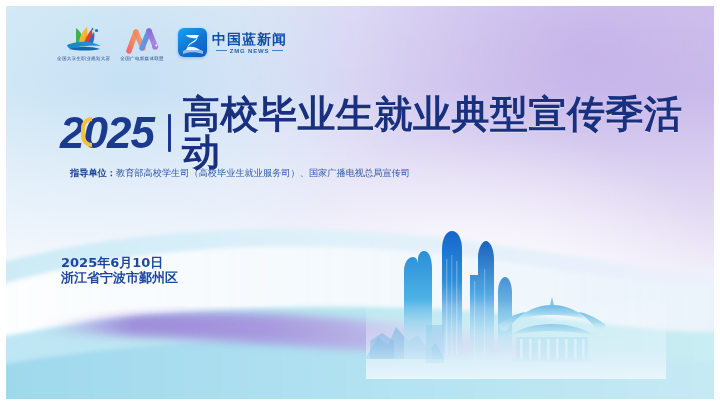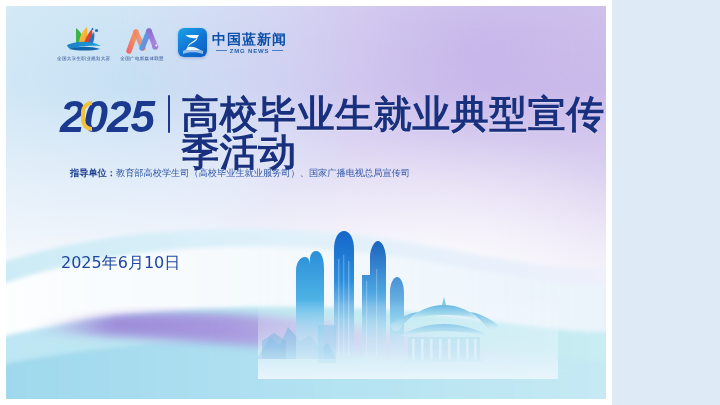--- a/index.html
+++ b/index.html
@@ -4,21 +4,21 @@
 <style>
   html,body{margin:0;padding:0;}
   body{
     width:720px;height:405px;overflow:hidden;
     font-family:"Liberation Sans","DejaVu Sans",sans-serif;
     background:#dfeaf7;
   }
 
   
   .poster{
-    position:relative;width:612px;height:405px;overflow:hidden;
+    position:relative;width:720px;height:405px;overflow:hidden;
     background:
       linear-gradient(120deg,
         #d8ecf7 0%,
         #dfeaf8 18%,
         #e2e6f8 38%,
         #ded9f3 56%,
         #d6ccee 72%,
         #cfc2ea 86%,
         #cdc0e9 100%);
   }
@@ -102,21 +102,21 @@
     font-size:14px;font-weight:700;color:#0b4fa8;letter-spacing:1px;
     font-family:"Liberation Sans","DejaVu Sans",sans-serif;
   }
   .zmg-en-wrap{display:flex;align-items:center;gap:3px;margin-top:2px;}
   .zmg-rule{width:11px;height:1px;background:#4a7fc4;}
   .zmg-en{font-size:6px;font-weight:700;color:#2463ad;letter-spacing:.8px;}
 
   
   .title{
     position:absolute;left:60px;top:95px;z-index:30;
-    display:flex;align-items:flex-start;gap:0;
+    display:flex;align-items:center;gap:0;
   }
   .year{
     position:relative;
     font-size:44px;font-weight:800;letter-spacing:-1px;
     color:#1b3a8f;line-height:1;
     font-family:"Liberation Sans","DejaVu Sans",sans-serif;
     font-style:italic;
   }
   .year .zero-accent{
     position:absolute;left:20.5px;top:6px;
@@ -142,21 +142,21 @@
   .credit-line{
     font-size:9.2px;line-height:19.6px;color:#2f57a6;
     white-space:nowrap;
     font-family:"DejaVu Sans","Liberation Sans",sans-serif;
   }
   .credit-line b{color:#1c3d8f;font-weight:700;}
 
   
   .datebox{position:absolute;left:61px;top:255px;z-index:30;}
   .date-line{
-    font-size:16px;font-weight:400;color:#1f47a0;line-height:15px;
+    font-size:13px;font-weight:700;color:#1f47a0;line-height:15px;
     font-family:"DejaVu Sans","Liberation Sans",sans-serif;
   }
 </style>
 </head>
 <body>
 
 <div class="poster">
 
   <div class="glow-tl"></div>
   <div class="glow-tr"></div>
@@ -395,16 +395,17 @@
   </div>
 
   <div class="credits">
     <div class="credit-line">
       <b>指导单位：</b><span>教育部高校学生司（高校毕业生就业服务司）、国家广播电视总局宣传司</span>
     </div>
   </div>
 
   <div class="datebox">
     <div class="date-line">2025年6月10日</div>
+    <div class="date-line">浙江省宁波市鄞州区</div>
   </div>
 
   <div class="frame"></div>
 </div>
 
 </body></html>

